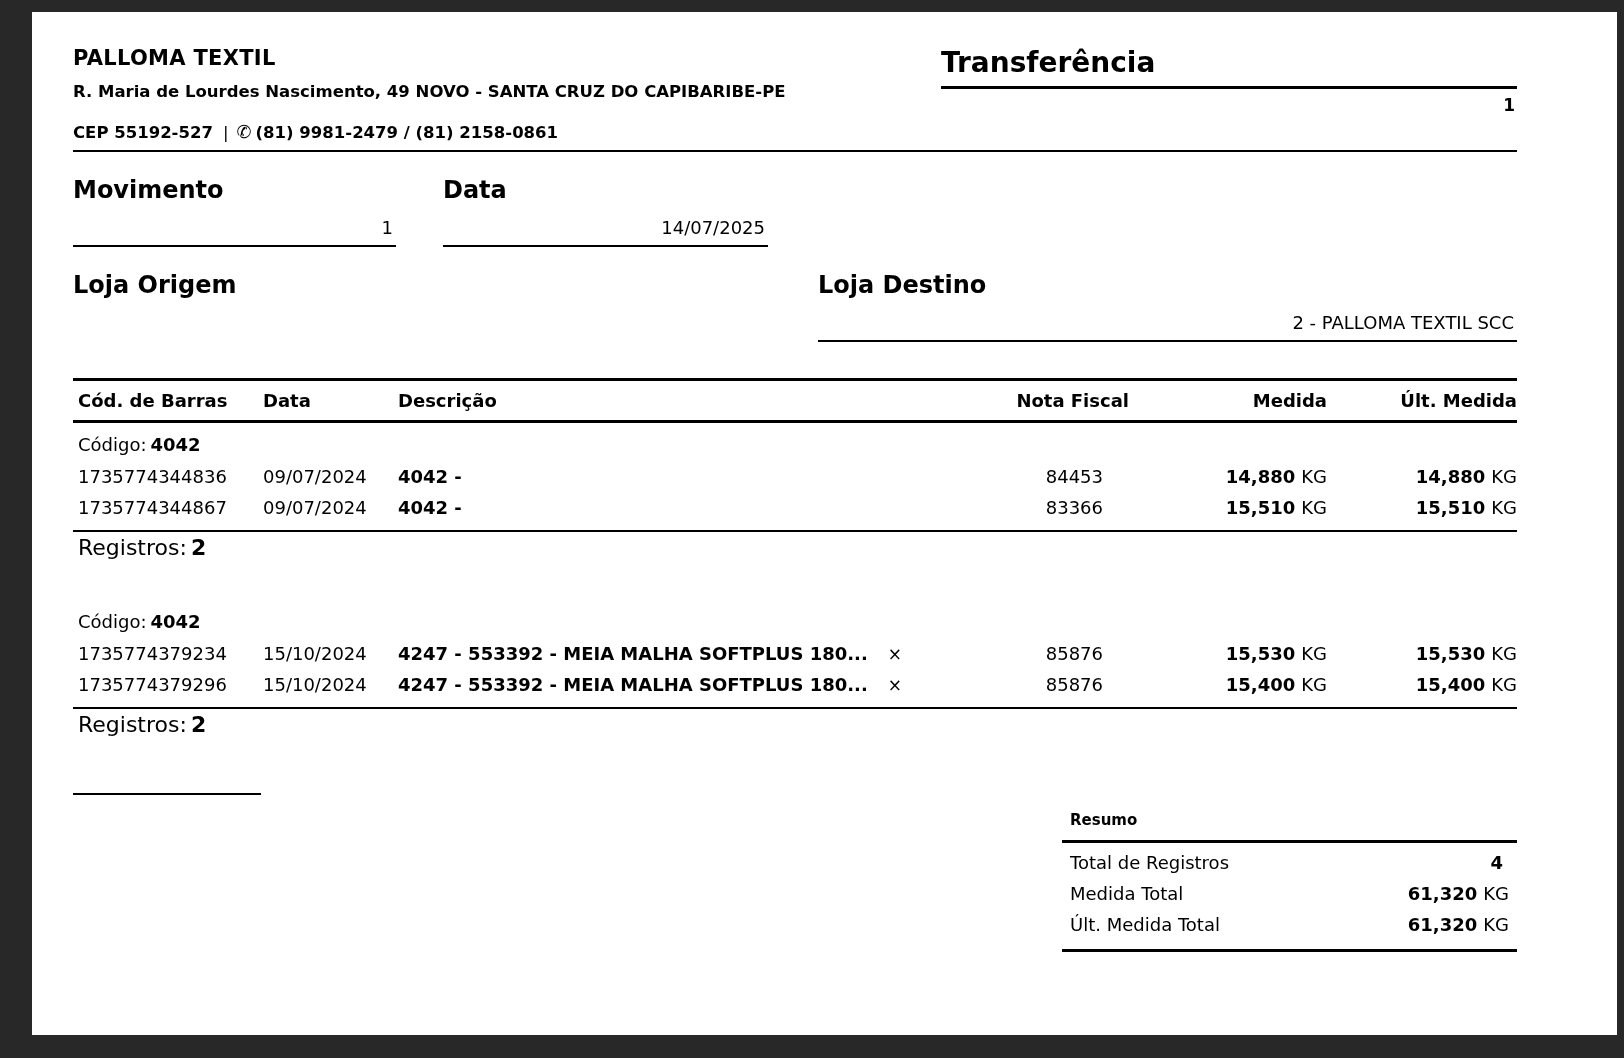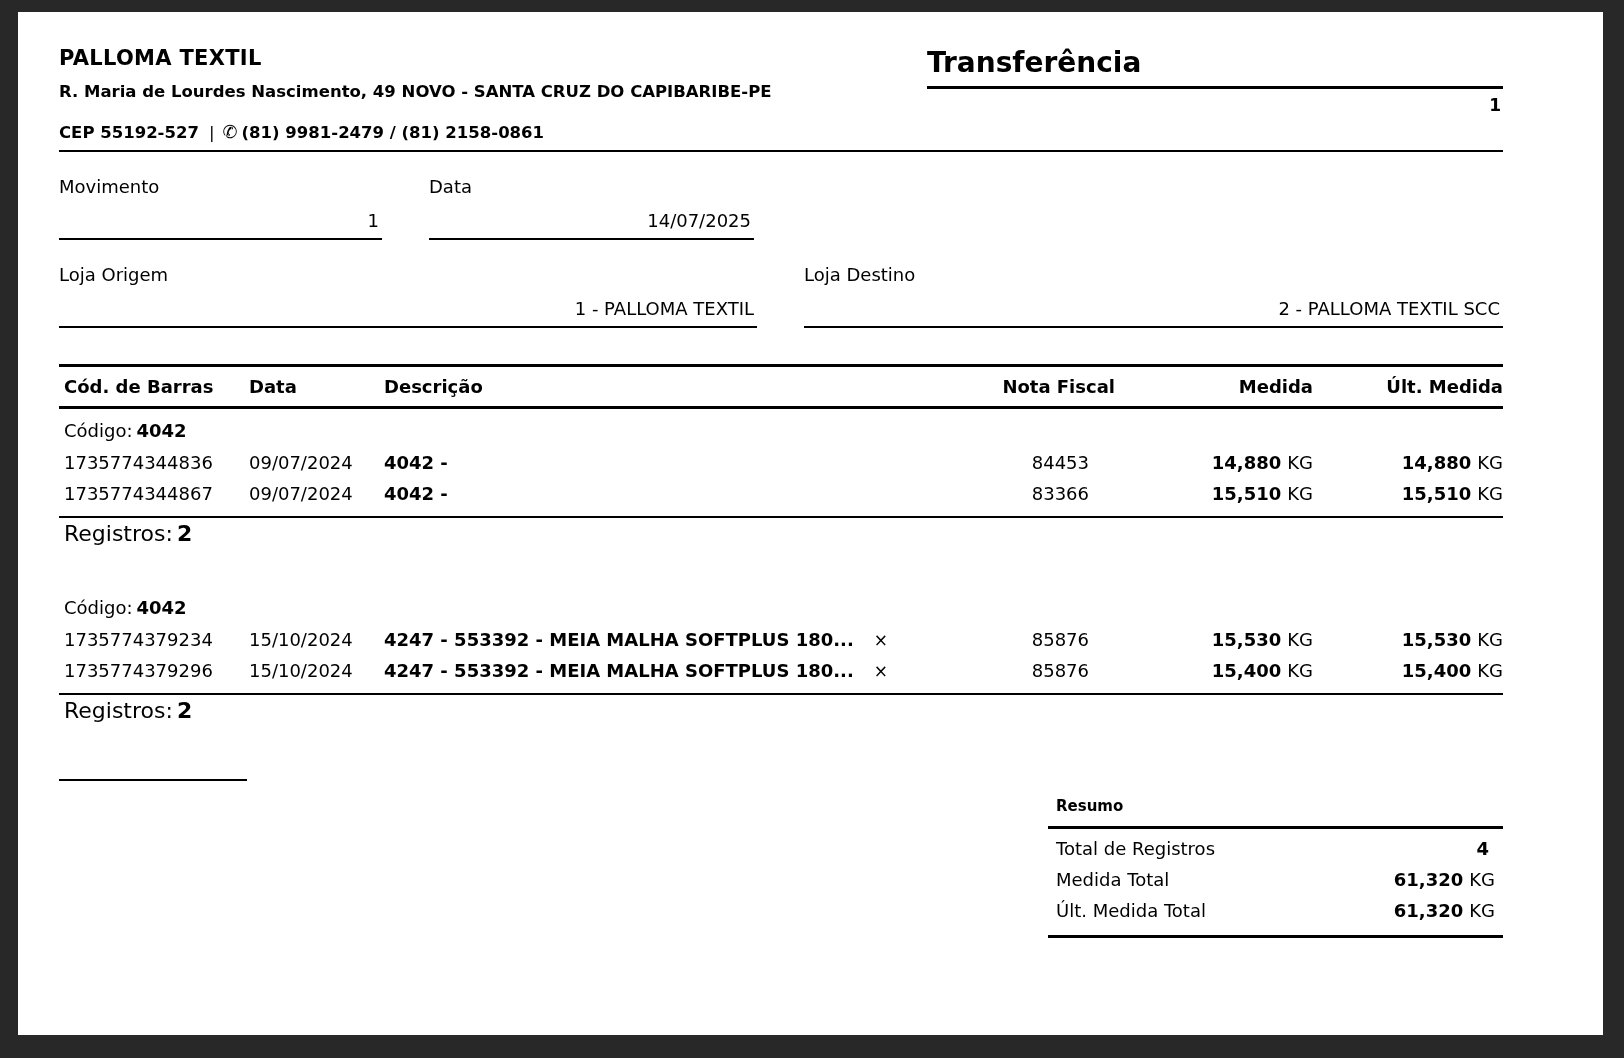--- a/index.html
+++ b/index.html
@@ -6,42 +6,42 @@
   html, body { margin: 0; padding: 0; }
   body {
     width: 1624px; height: 1058px;
     background: #282828;
     font-family: "DejaVu Sans", sans-serif;
     color: #000;
     overflow: hidden;
     position: relative;
   }
   .sheet {
-    position: absolute; left: 18px; top: 12px;
+    position: absolute; left: 32px; top: 12px;
     width: 1585px; height: 1023px;
     background: #ffffff;
   }
   .content { padding: 34px 100px 0 41px; }
 
   
   .hdr { display: flex; justify-content: space-between; align-items: flex-start; }
   .company-name { font-size: 21px; font-weight: bold; letter-spacing: .3px; }
   .company-addr { font-size: 16.5px; font-weight: bold; margin-top: 12px; }
   .company-contact { font-size: 16.5px; font-weight: bold; margin-top: 20px; }
   .company-contact .sep { font-weight: normal; margin: 0 8px 0 10px; }
   .company-contact .phone-ico { font-weight: normal; font-style: italic; margin-right: 4px; font-size: 18px; }
   .title-wrap { width: 576px; }
   .report-title { font-size: 28px; font-weight: bold; border-bottom: 3px solid #000; padding-bottom: 7px; }
   .page-num { text-align: right; font-size: 17px; font-weight: bold; padding: 6px 2px 0 0; }
 
   .hr { border-bottom: 2px solid #000; margin-top: 8px; }
 
   
   .fields-row { display: flex; margin-top: 24px; }
-  .field .f-label { font-size: 18px; font-weight: normal; }
+  .field .f-label { font-size: 24px; font-weight: bold; }
   .field .f-value { font-size: 18px; text-align: right; border-bottom: 2px solid #000; padding: 13px 3px 7px 0; }
   .w-sm  { width: 323px; }
   .w-sm2 { width: 325px; margin-left: 47px; }
   .w-lg  { width: 698px; }
   .w-lg2 { width: 699px; margin-left: 47px; }
 
   
   .grid {
     display: grid;
     grid-template-columns: 190px 135px 1fr 175px 198px 190px;
@@ -107,21 +107,20 @@
       </div>
       <div class="field w-sm2">
         <div class="f-label">Data</div>
         <div class="f-value">14/07/2025</div>
       </div>
     </div>
 
     <div class="fields-row">
       <div class="field w-lg">
         <div class="f-label">Loja Origem</div>
-        <div class="f-value">1 - PALLOMA TEXTIL</div>
       </div>
       <div class="field w-lg2">
         <div class="f-label">Loja Destino</div>
         <div class="f-value">2 - PALLOMA TEXTIL SCC</div>
       </div>
     </div>
 
     <div class="thead grid">
       <div class="c1">Cód. de Barras</div>
       <div>Data</div>

